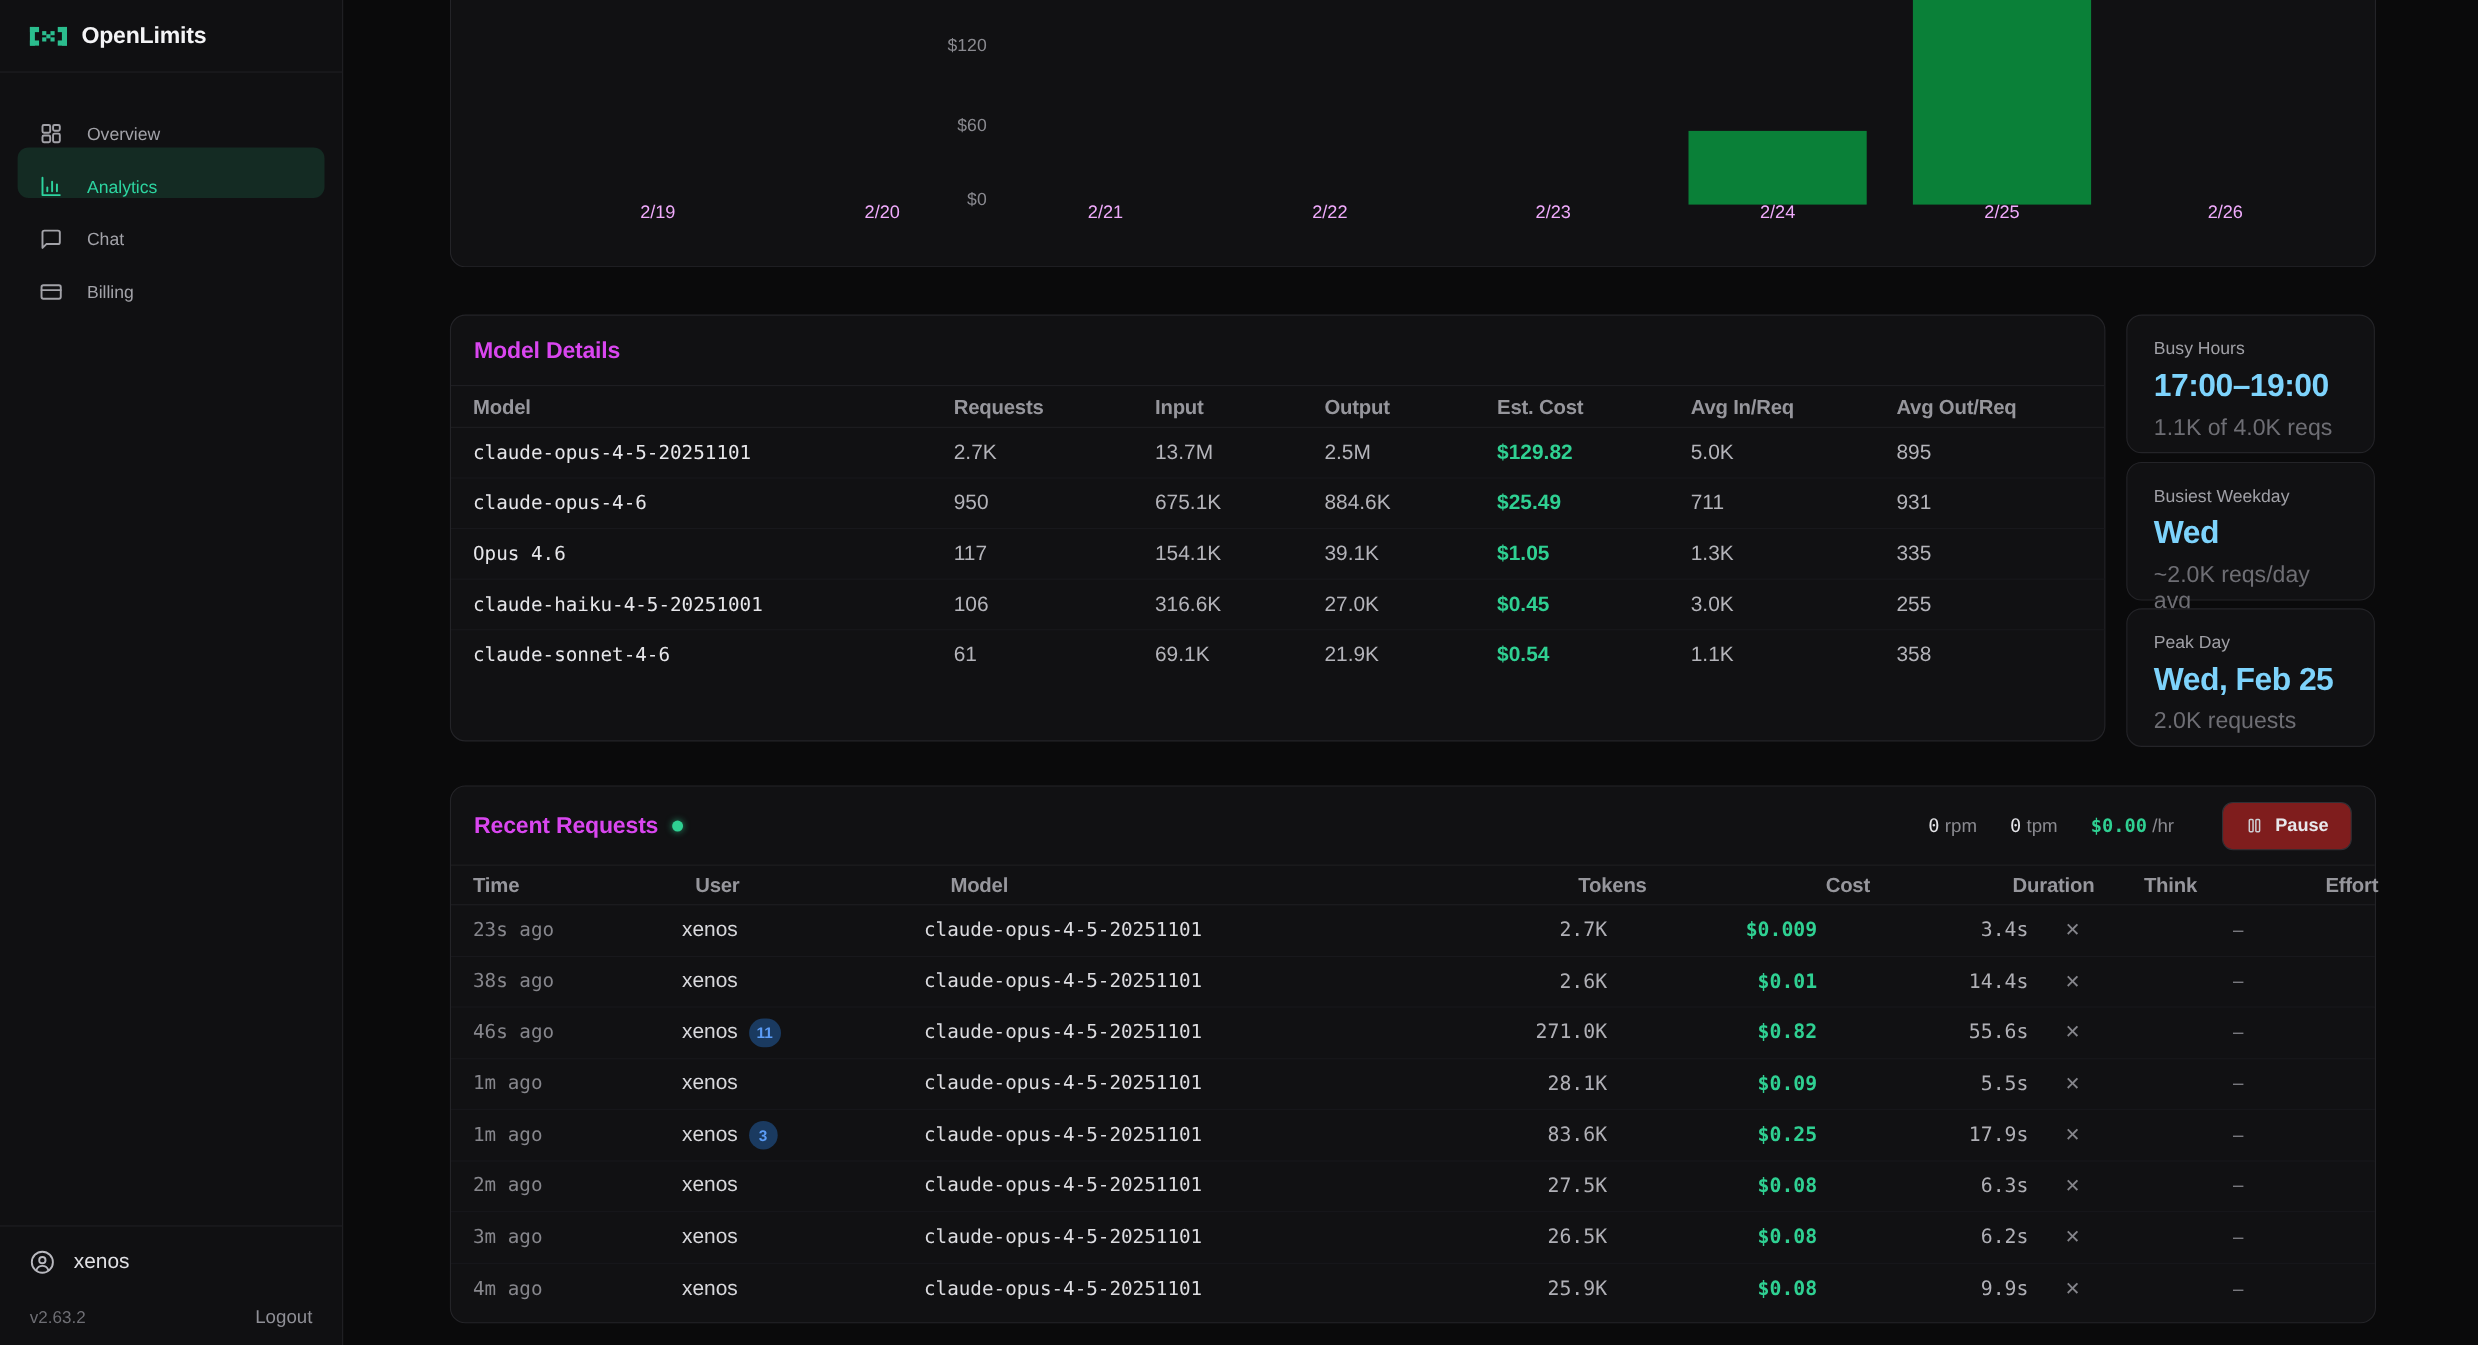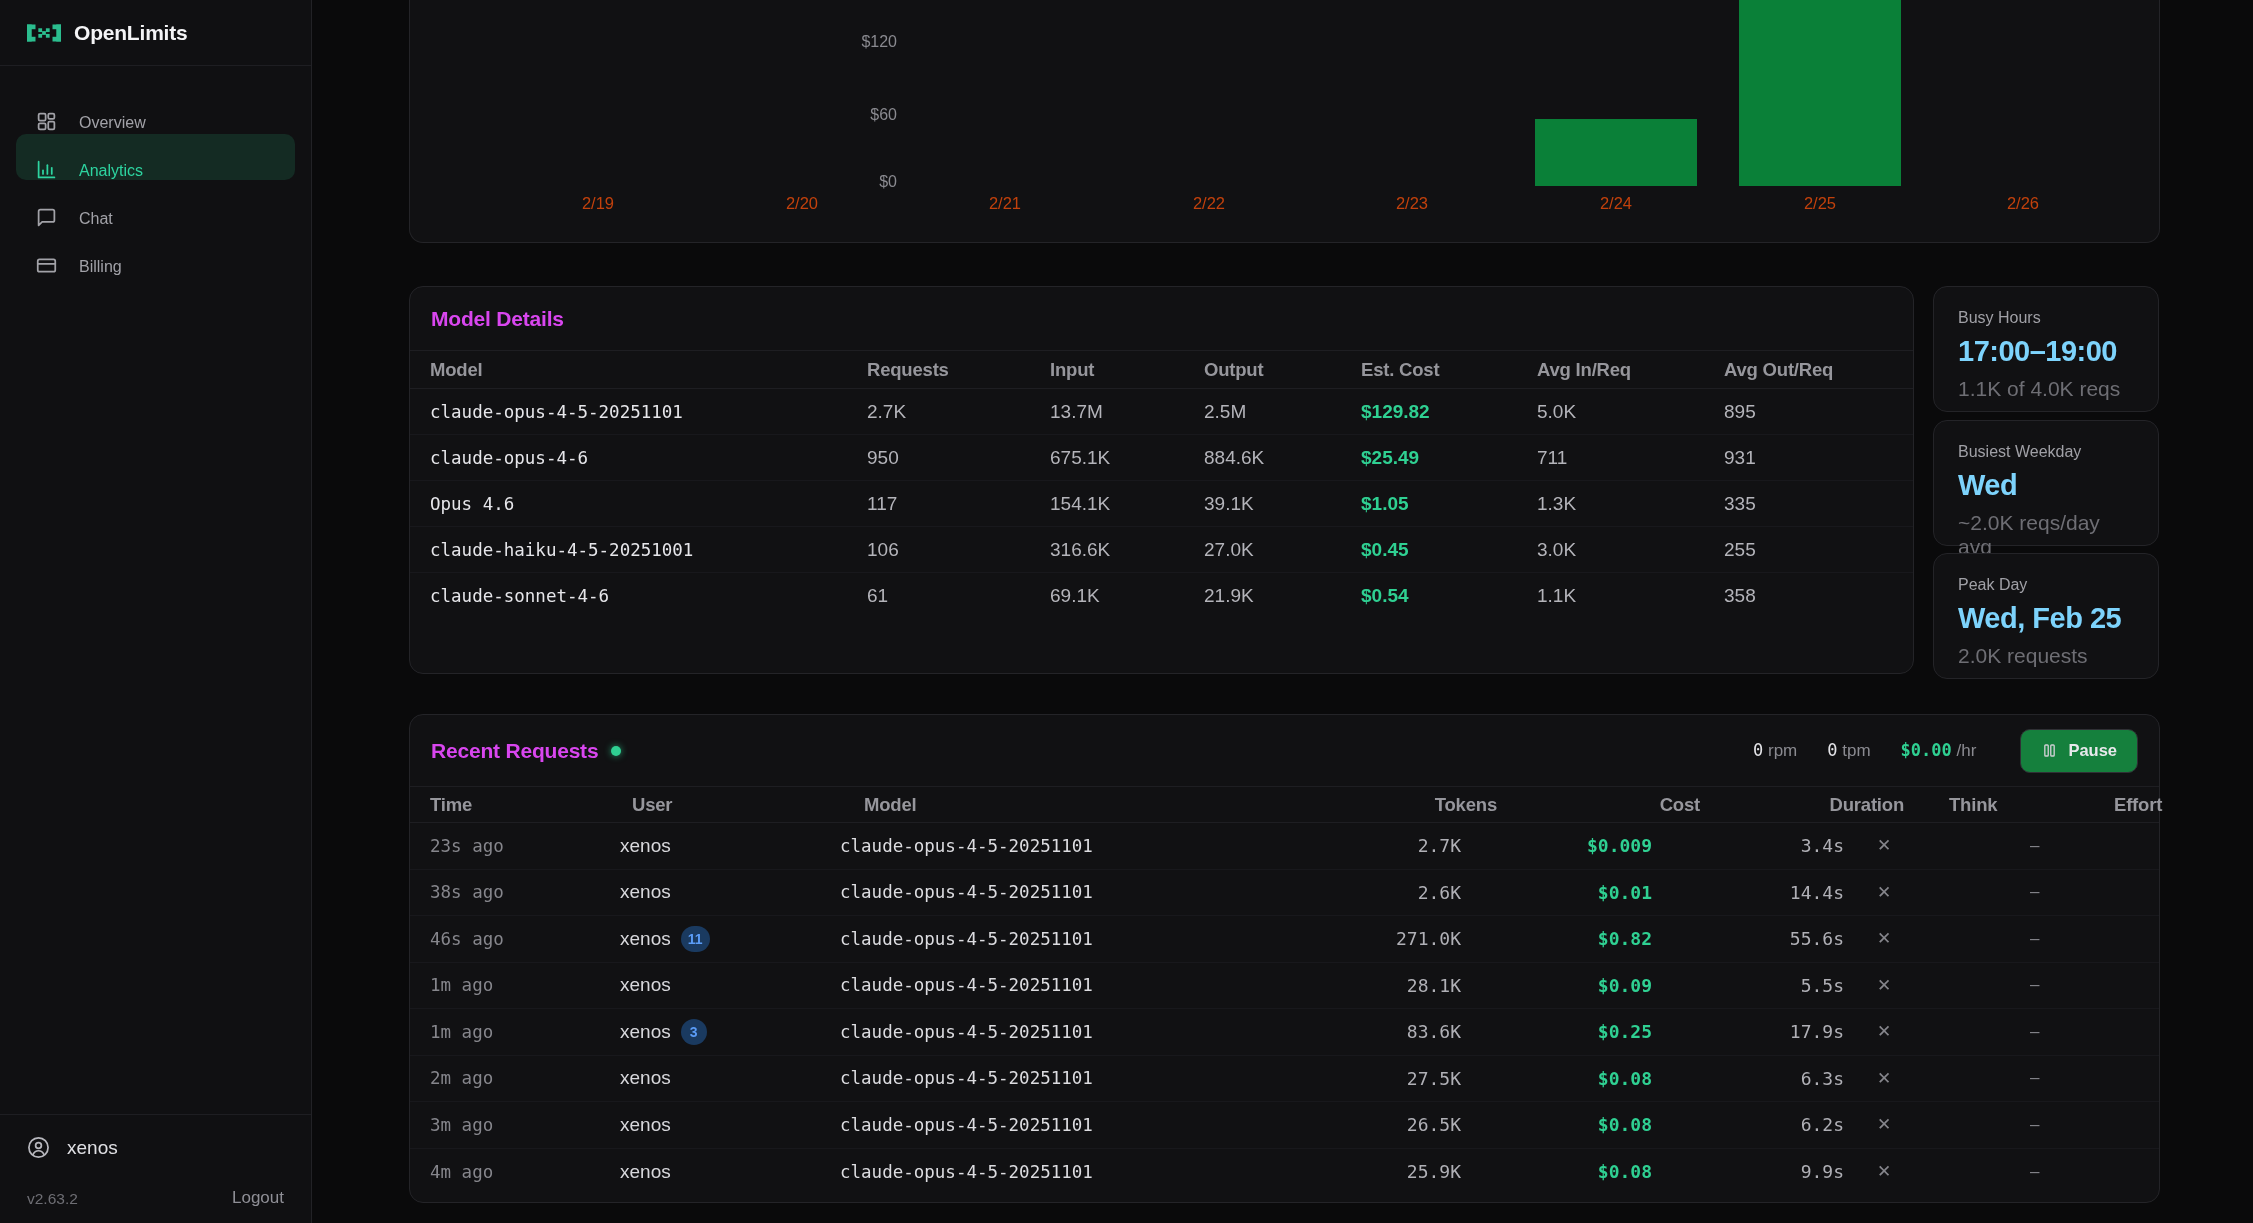--- a/index.html
+++ b/index.html
@@ -19,21 +19,21 @@
   .sb-user { position:absolute; left:27px; top:1136px; display:flex; align-items:center; gap:17px; color:#e0e0e4; font-size:19px; cursor:pointer; }
   .sb-version { position:absolute; left:27px; top:1190px; color:#6e6e74; font-size:15.5px; }
   .sb-logout { position:absolute; right:27px; top:1188px; color:#8f8f96; font-size:17px; cursor:pointer; }
 
   
   .card { position:absolute; background:#111113; border:1px solid #242428; border-radius:14px; }
 
   
   #chart-card { left:409px; top:0; width:1751px; height:243px; border-top:none; border-radius:0 0 14px 14px; overflow:hidden; }
   .ylab { position:absolute; width:80px; text-align:right; right:auto; color:#8a8a90; font-size:16px; }
-  .xlab { position:absolute; width:90px; margin-left:-45px; text-align:center; color:#c2410c; font-size:16.5px; top:194px; }
+  .xlab { position:absolute; width:90px; margin-left:-45px; text-align:center; color:#f0abfc; font-size:16.5px; top:184px; }
   .chart-bar { position:absolute; background:#0a8038; }
 
   
   #model-card { left:409px; top:286px; width:1505px; height:388px; }
   .card-title-row { height:64px; display:flex; align-items:center; padding:0 21px; border-bottom:1px solid #1e1e22; }
   .card-title { font-size:21px; font-weight:bold; color:#d946ef; letter-spacing:-0.2px; }
   .md-grid { display:grid; grid-template-columns:437px 183px 154px 157px 176px 187px 1fr; align-items:center; padding:0 20px; }
   .md-header { height:38px; border-bottom:1px solid #1e1e22; color:#96969c; font-size:18.5px; font-weight:bold; letter-spacing:-0.2px; }
   .md-row { height:46px; border-bottom:1px solid #18181c; }
   .md-row:last-child { border-bottom:none; }
@@ -48,21 +48,21 @@
   .in-sub { color:#6e6e74; font-size:21px; margin-top:9px; }
 
   
   #recent-card { left:409px; top:714px; width:1751px; height:489px; }
   .rr-title-row { height:72px; display:flex; align-items:center; padding:0 21px; border-bottom:1px solid #1e1e22; }
   .live-dot { width:10px; height:10px; border-radius:50%; background:#2fd092; margin-left:13px; box-shadow:0 0 7px rgba(47,208,146,.7); }
   .rr-stats { margin-left:auto; display:flex; align-items:center; gap:30px; }
   .stat { font-size:17px; color:#8a8a90; }
   .stat .v { font-family:"DejaVu Sans Mono", monospace; color:#e4e4e8; }
   .stat .g { font-family:"DejaVu Sans Mono", monospace; color:#2fd092; font-weight:bold; }
-  .pause-btn { display:flex; align-items:center; gap:10px; height:44px; padding:0 20px; margin-left:14px; background:#15803d; border:1px solid #303035; border-radius:10px; color:#e8e8ec; font-size:16.5px; font-weight:600; cursor:pointer; }
+  .pause-btn { display:flex; align-items:center; gap:10px; height:44px; padding:0 20px; margin-left:14px; background:#7f1d1d; border:1px solid #303035; border-radius:10px; color:#e8e8ec; font-size:16.5px; font-weight:600; cursor:pointer; }
   .rr-grid { display:grid; grid-template-columns:190px 220px 400px 221px 191px 192px 153px 1fr; align-items:center; padding:0 20px; }
   .rr-header { height:36px; border-bottom:1px solid #1e1e22; color:#96969c; font-size:18.5px; font-weight:bold; letter-spacing:-0.2px;gap:12px; }
   .rr-row { height:46.5px; border-bottom:1px solid #18181c; }
   .rr-row:last-child { border-bottom:none; }
   .c-right { text-align:right; }
   .c-pad { padding-left:33px; }
   .rr-time { font-family:"DejaVu Sans Mono", monospace; font-size:17.5px; color:#86868c; }
   .rr-user { font-size:19px; color:#d8d8dc; display:flex; align-items:center; gap:10px; }
   .rr-model { font-family:"DejaVu Sans Mono", monospace; font-size:17.5px; color:#dcdce0; }
   .rr-tok { font-family:"DejaVu Sans Mono", monospace; font-size:18px; color:#b0b0b6; }

